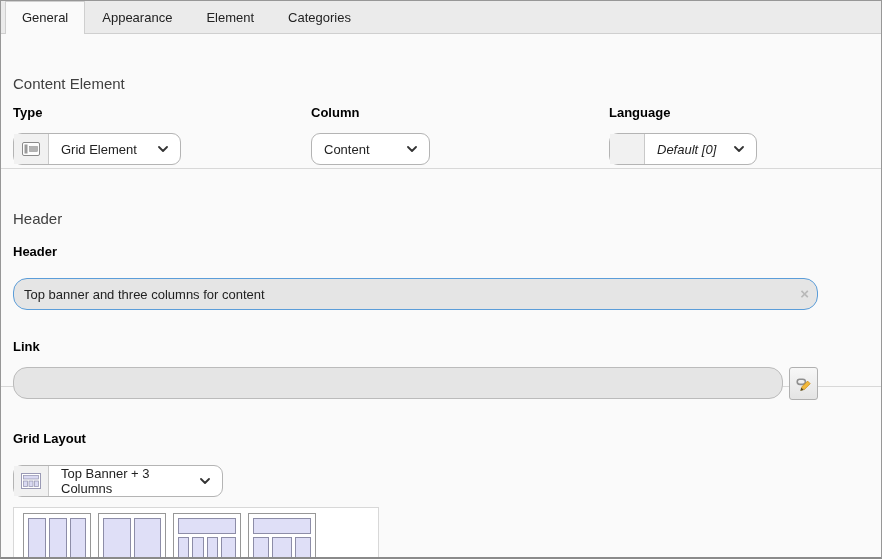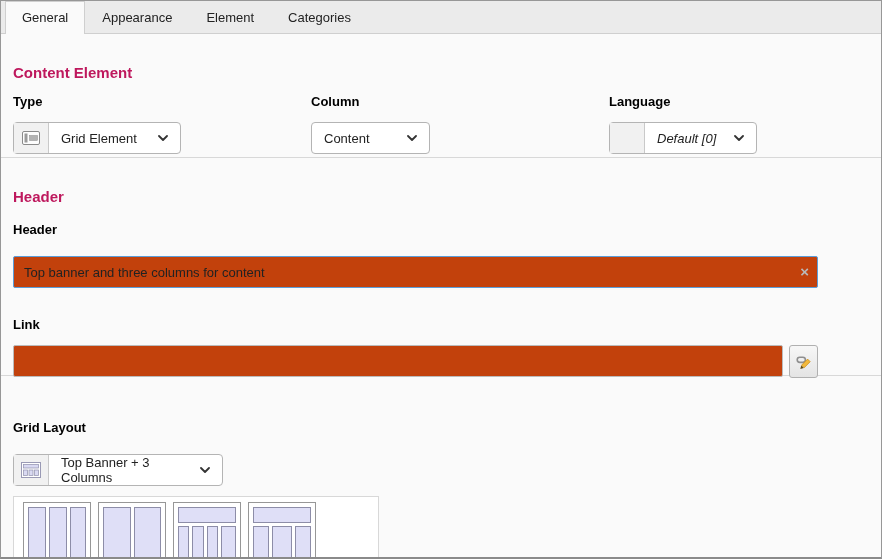--- a/index.html
+++ b/index.html
@@ -33,54 +33,54 @@
   .tab.active {
     background: #fafafa;
     border-color: #cfcfcf;
     margin-bottom: -1px;
   }
   
   .section { padding: 8px 12px 0; }
   .section-1 { height: 130px; border-bottom: 1px solid #d8d8d8; }
   .section-2 { height: 202px; border-bottom: 1px solid #d8d8d8; }
   .section-3 { flex: 1; }
-  .section-title { font-size: 15px; line-height: 18px; color: #be185d; margin-top: 6px; font-weight: bold; }
+  .section-title { font-size: 15px; line-height: 18px; color: #404040; margin-top: 17px; font-weight: normal; }
   .field-label { font-size: 13px; font-weight: bold; color: #000; line-height: 16px; }
   
   .fields-row { display: grid; grid-template-columns: 298px 298px 1fr; }
   .fields-row .field-label { margin-top: 12px; }
   .fields-row .control { margin-top: 12px; }
   
   .combo {
     display: inline-flex; align-items: stretch; height: 32px;
-    background: #fff; border: 1px solid #b4b4b4; border-radius: 4px;
+    background: #fff; border: 1px solid #b4b4b4; border-radius: 9px;
     cursor: pointer;
   }
   .combo-iconbox {
     width: 35px; background: #f1f1f1; border-right: 1px solid #c9c9c9;
     display: flex; align-items: center; justify-content: center;
   }
   .combo-text {
     display: flex; align-items: center; justify-content: space-between;
     padding: 0 12px; font-size: 13px; color: #222;
   }
   .w-type  { width: 131px; }
   .w-col   { width: 117px; }
   .w-lang  { width: 111px; font-style: italic; }
   .w-grid  { width: 173px; }
   .chev { flex: 0 0 auto; margin-left: 10px; }
   
   .input-wrap { position: relative; max-width: 805px; }
   .text-input {
     width: 100%; height: 32px;
-    border: 1px solid #bbb; border-radius: 2px;
+    border: 1px solid #bbb; border-radius: 14px;
     padding: 0 26px 0 10px;
     font-size: 13px; color: #222;
     font-family: "Liberation Sans", sans-serif;
-    background: #c2410c; outline: none;
+    background: #e5e5e5; outline: none;
   }
   .text-input.focused { border-color: var(--accent-blue, #5b9dd9); }
   .clear-btn {
     position: absolute; right: 9px; top: 8px;
     font-size: 15px; font-weight: bold; line-height: 16px;
     color: #b9b9b9; cursor: pointer;
   }
   .link-row { display: flex; align-items: stretch; gap: 6px; max-width: 805px; }
   .link-row .input-wrap { flex: 1; }
   .wizard-btn {

